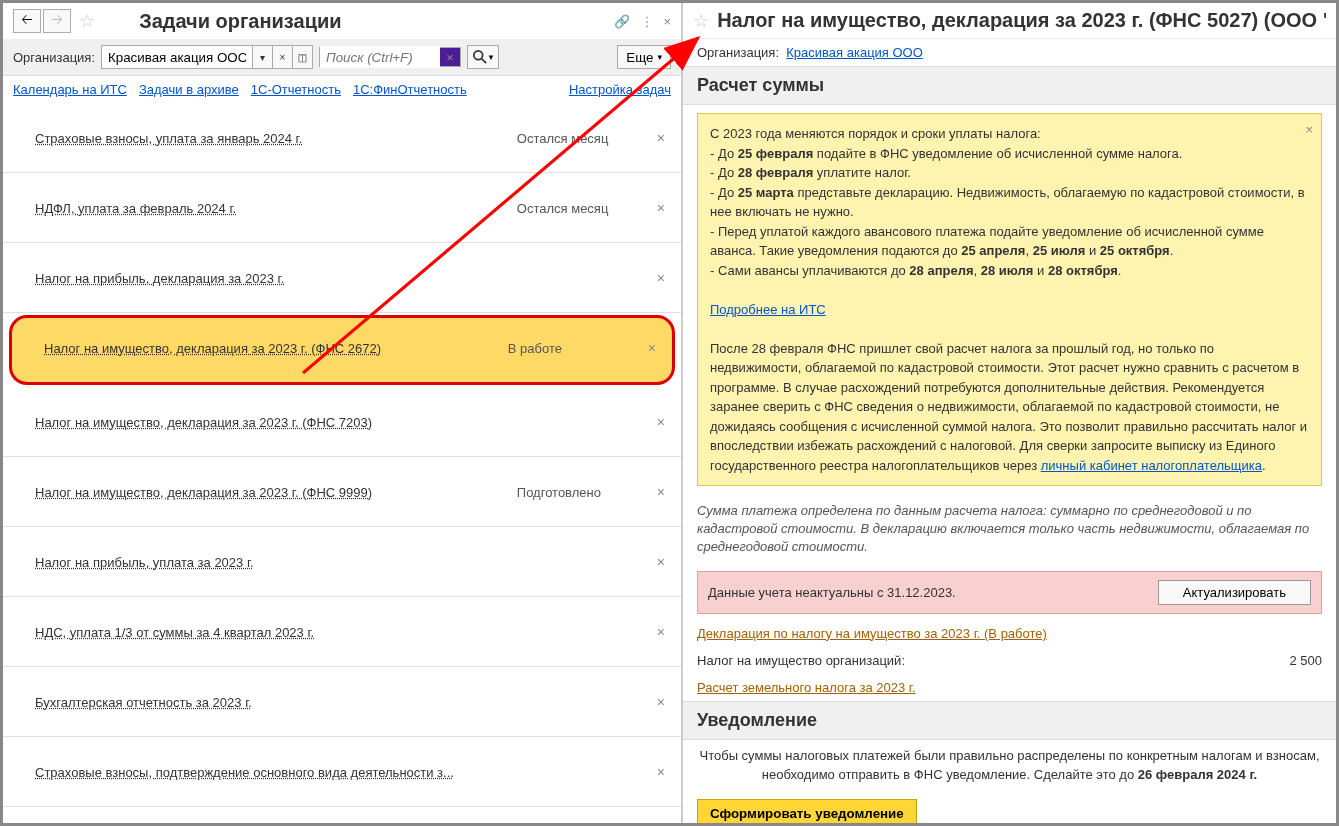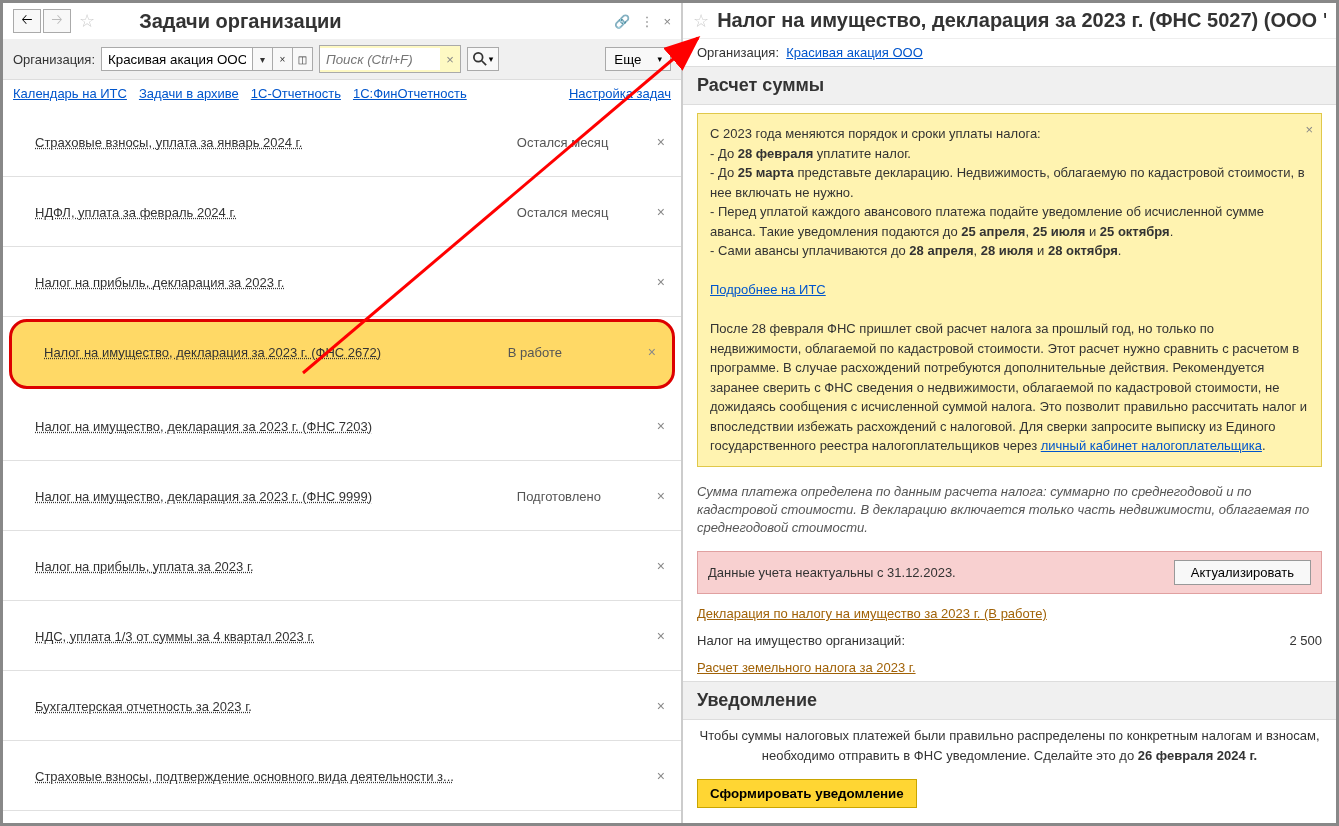--- a/index.html
+++ b/index.html
@@ -16,25 +16,25 @@
 .lp-title { font-size: 20px; font-weight: bold; flex: 1; margin-left: 36px; }
 .lp-hdr-icons { display: flex; gap: 10px; align-items: center; color: #888; }
 .lp-hdr-icons span { cursor: pointer; }
 
 
 .toolbar { background: #f0f0f0; padding: 6px 10px; display: flex; align-items: center; gap: 6px; border-bottom: 1px solid #ddd; }
 .org-label { font-size: 13px; }
 .org-select { display: flex; align-items: center; border: 1px solid #aaa; background: #fff; height: 24px; }
 .org-input { border: none; padding: 0 6px; width: 150px; height: 22px; outline: none; }
 .org-btn { width: 20px; height: 22px; border-left: 1px solid #aaa; background: #f8f8f8; display: flex; align-items: center; justify-content: center; cursor: pointer; font-size: 10px; }
-.search-box { display: flex; align-items: center; border: 1px solid #aaa; background: #fef9c3; height: 28px; }
+.search-box { display: flex; align-items: center; border: 1px solid #aaa; background: #4c1d95; height: 20px; }
 .search-input { border: none; padding: 0 6px; width: 120px; height: 22px; outline: none; font-style: italic; color: #999; }
 .search-clear { width: 20px; cursor: pointer; text-align: center; color: #888; }
 .search-btn { width: 32px; height: 24px; border: 1px solid #aaa; background: #f8f8f8; cursor: pointer; display: flex; align-items: center; justify-content: center; }
-.more-btn { height: 24px; padding: 0 8px; border: 1px solid #aaa; background: #f8f8f8; cursor: pointer; display: flex; align-items: center; gap: 16px; }
+.more-btn { height: 24px; padding: 0 8px; border: 1px solid #aaa; background: #f8f8f8; cursor: pointer; display: flex; align-items: center; gap: 4px; }
 
 
 .links-bar { padding: 6px 10px; display: flex; gap: 12px; font-size: 13px; }
 .links-bar a { color: #0055cc; text-decoration: underline; cursor: pointer; }
 .links-bar .spacer { flex: 1; }
 
 
 .task-list { flex: 1; overflow-y: auto; }
 .task-item { border-bottom: 1px solid #e0e0e0; padding: 10px 16px 26px 32px; position: relative; min-height: 70px; display: flex; align-items: flex-end; }
 .task-item.highlighted { background: #ffd966; border: 3px solid #d00; border-radius: 18px; margin: 2px 6px; }
@@ -49,21 +49,21 @@
 
 .rp-content { flex: 1; overflow-y: auto; padding: 0; }
 .rp-org-row { padding: 6px 14px; font-size: 13px; }
 .rp-org-row a { color: #0055cc; text-decoration: underline; }
 .section-header { background: #f0f0f0; padding: 8px 14px; font-size: 18px; font-weight: bold; border-top: 1px solid #ddd; border-bottom: 1px solid #ddd; }
 .yellow-box { background: #fff3b0; border: 1px solid #e0c84a; margin: 8px 14px; padding: 10px 12px; font-size: 13px; line-height: 1.5; position: relative; }
 .yellow-box .close-x { position: absolute; top: 6px; right: 8px; color: #888; cursor: pointer; }
 .yellow-box a { color: #0055cc; text-decoration: underline; }
 .italic-note { font-style: italic; color: #555; padding: 8px 14px; font-size: 13px; line-height: 1.4; }
 .pink-box { background: #f8d0d0; border: 1px solid #e0a0a0; margin: 6px 14px; padding: 8px 10px; display: flex; align-items: center; justify-content: space-between; }
-.btn { padding: 4px 16px; border: 1px solid #999; background: #f8f8f8; cursor: pointer; font-size: 13px; }
+.btn { padding: 4px 24px; border: 1px solid #999; background: #f8f8f8; cursor: pointer; font-size: 13px; }
 .rp-link-row { padding: 6px 14px; }
 .rp-link-row a { color: #a16207; text-decoration: underline; }
 .rp-value-row { padding: 6px 14px; display: flex; justify-content: space-between; }
 .yellow-btn { background: #ffd633; border: 1px solid #c9a500; padding: 6px 12px; font-weight: bold; cursor: pointer; margin: 8px 14px; display: inline-block; }
 .rp-text { padding: 6px 14px; font-size: 13px; line-height: 1.5; text-align: center; }
 
 
 .arrow-svg { position: absolute; top: 0; left: 0; pointer-events: none; z-index: 100; }
 </style>
 </head>
@@ -184,20 +184,21 @@
       <div class="rp-org-row">
         <span>Организация:</span>&nbsp;
         <a>Красивая акация ООО</a>
       </div>
 
       <div class="section-header">Расчет суммы</div>
 
       <div class="yellow-box">
         <span class="close-x">×</span>
         <div>С 2023 года меняются порядок и сроки уплаты налога:</div>
+        <div><span> - До </span><b>25 февраля</b><span> подайте в ФНС уведомление об исчисленной сумме налога.</span></div>
         <div><span> - До </span><b>28 февраля</b><span> уплатите налог.</span></div>
         <div><span> - До </span><b>25 марта</b><span> представьте декларацию. Недвижимость, облагаемую по кадастровой стоимости, в нее включать не нужно.</span></div>
         <div><span> - Перед уплатой каждого авансового платежа подайте уведомление об исчисленной сумме аванса. Такие уведомления подаются до </span><b>25 апреля</b><span>, </span><b>25 июля</b><span> и </span><b>25 октября</b><span>.</span></div>
         <div><span> - Сами авансы уплачиваются до </span><b>28 апреля</b><span>, </span><b>28 июля</b><span> и </span><b>28 октября</b><span>.</span></div>
         <br>
         <a>Подробнее на ИТС</a>
         <br><br>
         <span>После 28 февраля ФНС пришлет свой расчет налога за прошлый год, но только по недвижимости, облагаемой по кадастровой стоимости. Этот расчет нужно сравнить с расчетом в программе. В случае расхождений потребуются дополнительные действия. Рекомендуется заранее сверить с ФНС сведения о недвижимости, облагаемой по кадастровой стоимости, не дожидаясь сообщения с исчисленной суммой налога. Это позволит правильно рассчитать налог и впоследствии избежать расхождений с налоговой. Для сверки запросите выписку из Единого государственного реестра налогоплательщиков через </span><a>личный кабинет налогоплательщика</a><span>.</span>
       </div>
 

